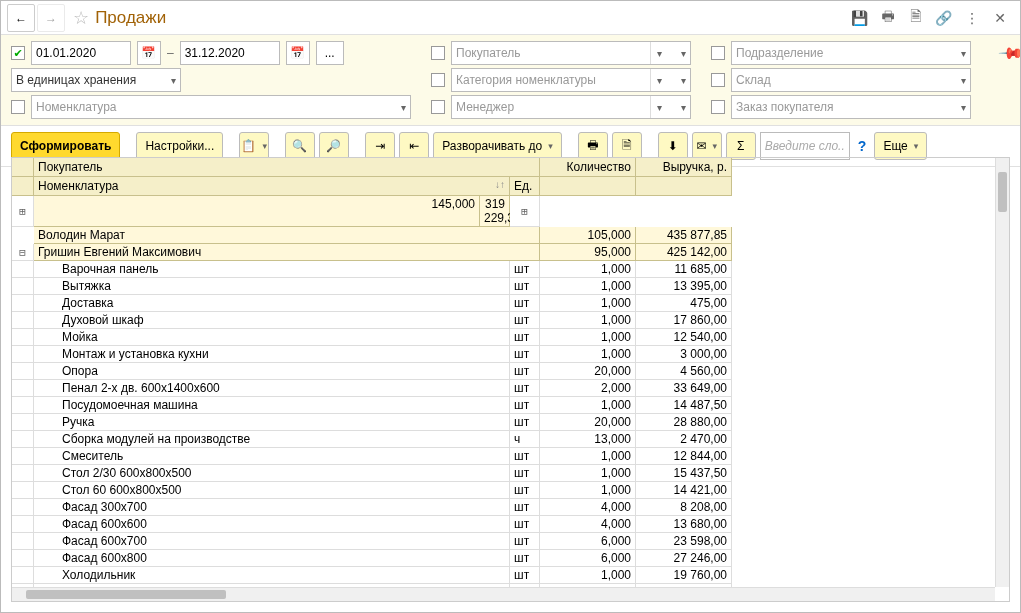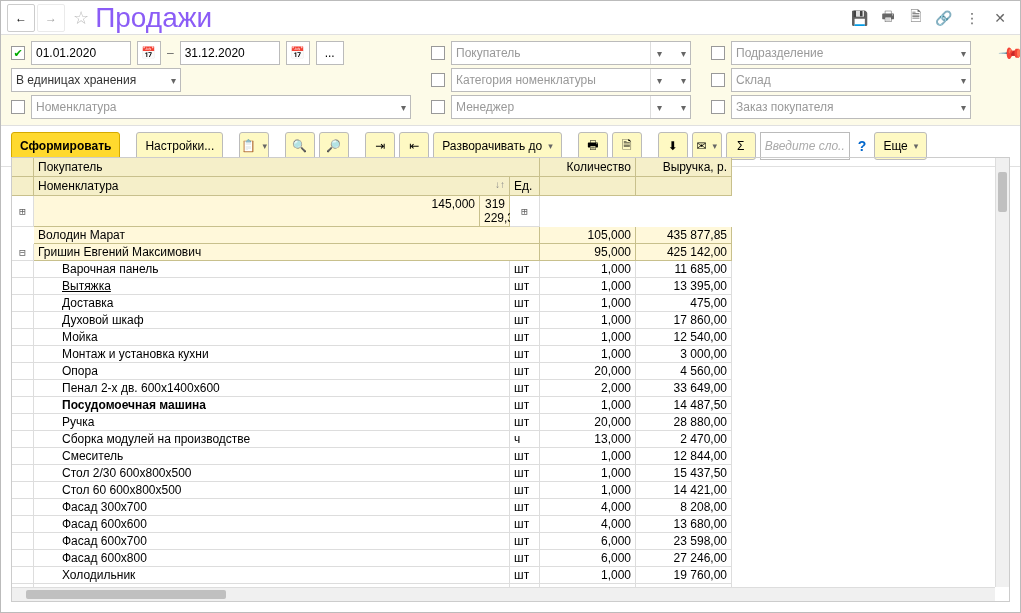--- a/index.html
+++ b/index.html
@@ -1,21 +1,21 @@
 <!DOCTYPE html>
 <html><head>
 <meta charset="utf-8">
 <style>
 *{box-sizing:border-box;margin:0;padding:0;font-family:Arial,sans-serif;font-size:12px}
 body{background:#fff;overflow:hidden;width:1021px;height:613px;border:1px solid #bbb;position:relative}
 .titlebar{height:34px;display:flex;align-items:center;padding:2px 6px;border-bottom:1px solid #e0e0e0}
 .tb-btn{width:28px;height:28px;border:1px solid #ccc;background:#fff;display:flex;align-items:center;justify-content:center;border-radius:2px;margin-right:2px}
 .tb-btn.disabled{opacity:.4}
 .star{font-size:18px;color:#bbb;margin:0 6px}
-.title{font-size:28px;color:#8b5cf6}
+.title{font-size:17px;color:#a16207}
 .spacer{flex:1}
 .ti{width:22px;height:22px;display:flex;align-items:center;justify-content:center;color:#666;margin:0 3px;font-size:14px}
 .filters{background:#fdfbe8;padding:6px 10px;display:grid;grid-template-columns:400px 260px 260px 40px;gap:3px 20px;border-bottom:1px solid #e0e0e0}
 .frow{display:flex;align-items:center;gap:6px}
 .cb{width:14px;height:14px;border:1px solid #999;background:#fff;display:inline-flex;align-items:center;justify-content:center;font-size:11px;color:#0a0}
 .date-in{width:100px;height:24px;border:1px solid #bbb;padding:0 4px;background:#fff}
 .cal-btn{width:24px;height:24px;border:1px solid #bbb;background:#fff;display:flex;align-items:center;justify-content:center}
 .dash{color:#666}
 .dots-btn{width:28px;height:24px;border:1px solid #bbb;background:#fff}
 .sel{flex:1;height:24px;border:1px solid #bbb;background:#fff;padding:0 4px;color:#999;display:flex;align-items:center;position:relative}
@@ -194,21 +194,21 @@
         <div class="tree">⊟</div>
         <div class="gr" style="grid-column: 2 / span 3;">Гришин Евгений Максимович</div>
         <div class="gr num">95,000</div>
         <div class="gr num">425 142,00</div>
         <div class="tree"></div>
         <div class="gd indent" style="grid-column: 2 / span 2;">Варочная панель</div>
         <div class="gd">шт</div>
         <div class="gd num">1,000</div>
         <div class="gd num">11 685,00</div>
         <div class="tree"></div>
-        <div class="gd indent" style="grid-column: 2 / span 2; text-decoration: underline;">Вытяжка</div>
+        <div class="gd indent" style="grid-column: 2 / span 2;">Вытяжка</div>
         <div class="gd">шт</div>
         <div class="gd num">1,000</div>
         <div class="gd num">13 395,00</div>
         <div class="tree"></div>
         <div class="gd indent" style="grid-column: 2 / span 2;">Доставка</div>
         <div class="gd">шт</div>
         <div class="gd num">1,000</div>
         <div class="gd num">475,00</div>
         <div class="tree"></div>
         <div class="gd indent" style="grid-column: 2 / span 2;">Духовой шкаф</div>
@@ -229,21 +229,21 @@
         <div class="gd indent" style="grid-column: 2 / span 2;">Опора</div>
         <div class="gd">шт</div>
         <div class="gd num">20,000</div>
         <div class="gd num">4 560,00</div>
         <div class="tree"></div>
         <div class="gd indent" style="grid-column: 2 / span 2;">Пенал 2-х дв. 600х1400х600</div>
         <div class="gd">шт</div>
         <div class="gd num">2,000</div>
         <div class="gd num">33 649,00</div>
         <div class="tree"></div>
-        <div class="gd indent" style="grid-column: 2 / span 2; font-weight: bold;">Посудомоечная машина</div>
+        <div class="gd indent" style="grid-column: 2 / span 2;">Посудомоечная машина</div>
         <div class="gd">шт</div>
         <div class="gd num">1,000</div>
         <div class="gd num">14 487,50</div>
         <div class="tree"></div>
         <div class="gd indent" style="grid-column: 2 / span 2;">Ручка</div>
         <div class="gd">шт</div>
         <div class="gd num">20,000</div>
         <div class="gd num">28 880,00</div>
         <div class="tree"></div>
         <div class="gd indent" style="grid-column: 2 / span 2;">Сборка модулей на производстве</div>

